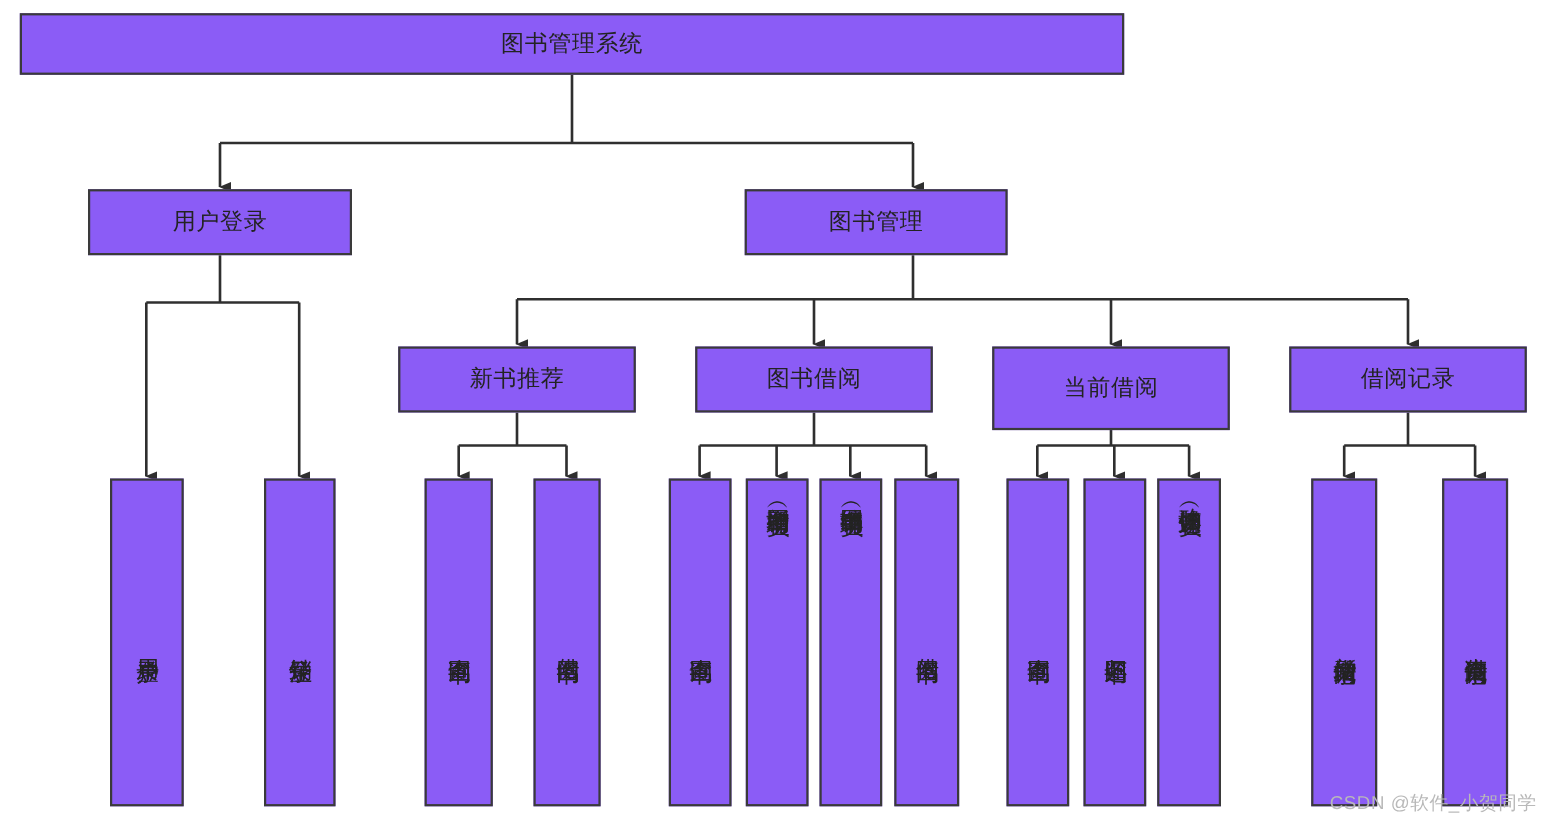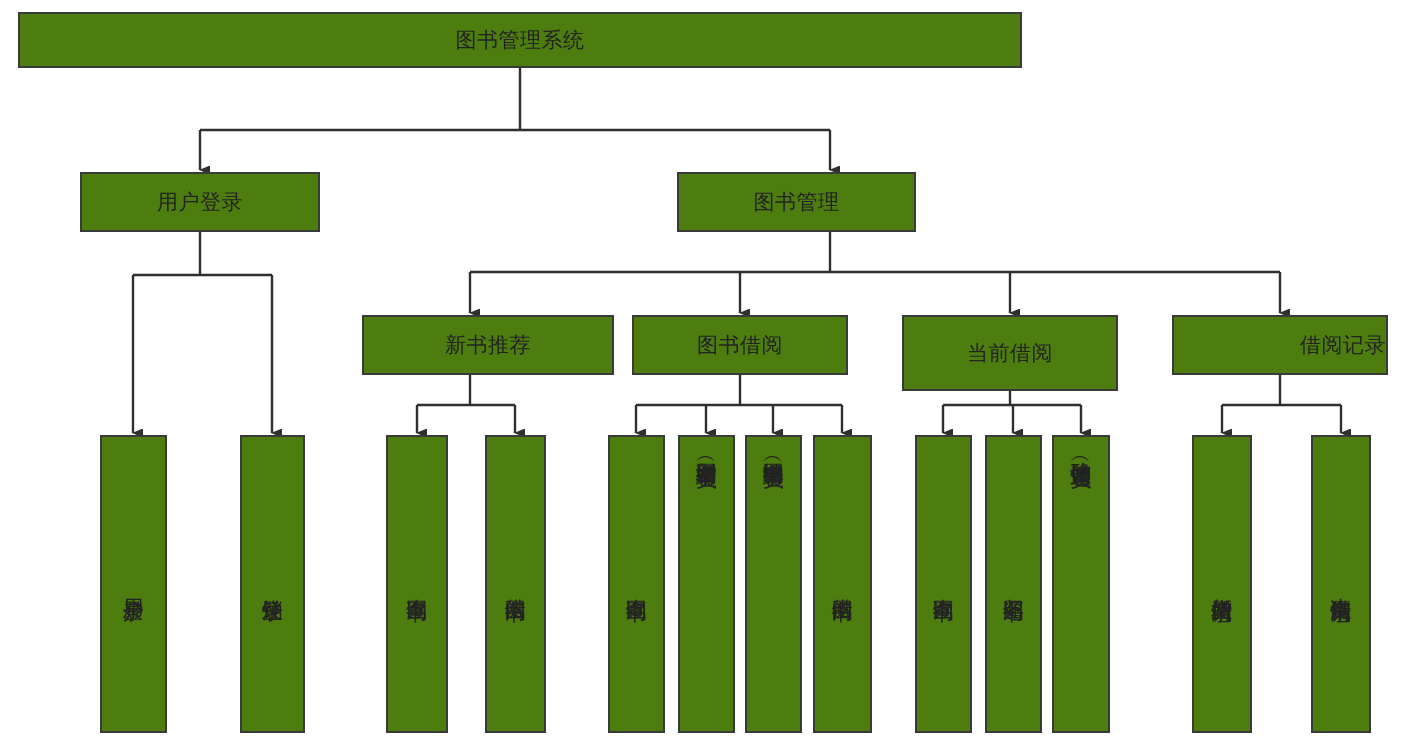--- a/index.html
+++ b/index.html
@@ -22,21 +22,21 @@
   svg#tree-svg {
     position: absolute;
     left: 0;
     top: 0;
     width: 1405px;
     height: 747px;
   }
   .node-box {
     position: absolute;
     box-sizing: border-box;
-    background: #4d7c0f;
+    background: #8b5cf6;
     border: 2px solid #3a3a3a;
     display: flex;
     align-items: center;
     justify-content: center;
     overflow: hidden;
   }
   .node-label-h {
     font-size: 21px;
     color: #232323;
     line-height: 1.1;
@@ -124,30 +124,30 @@
     <span class="node-label-h">图书管理系统</span>
   </div>
 
   <div id="node-layer">
       <div class="node-box" style="left: 80px; top: 172px; width: 240px; height: 60px;">
         <span class="node-label-h">用户登录</span>
       </div>
       <div class="node-box" style="left: 677px; top: 172px; width: 239px; height: 60px;">
         <span class="node-label-h">图书管理</span>
       </div>
-      <div class="node-box" style="left: 362px; top: 315px; width: 252px; height: 60px;">
+      <div class="node-box" style="left: 362px; top: 315px; width: 216px; height: 60px;">
         <span class="node-label-h">新书推荐</span>
       </div>
       <div class="node-box" style="left: 632px; top: 315px; width: 216px; height: 60px;">
         <span class="node-label-h">图书借阅</span>
       </div>
       <div class="node-box" style="left: 902px; top: 315px; width: 216px; height: 76px;">
         <span class="node-label-h">当前借阅</span>
       </div>
-      <div class="node-box" style="left: 1172px; top: 315px; width: 216px; height: 60px; justify-content: flex-end;">
+      <div class="node-box" style="left: 1172px; top: 315px; width: 216px; height: 60px;">
         <span class="node-label-h">借阅记录</span>
       </div>
       <div class="node-box leaf-box centered" style="left: 100px; top: 435px; width: 67px; height: 298px;">
         <span class="node-label-v">用户登录</span>
       </div>
       <div class="node-box leaf-box centered" style="left: 240px; top: 435px; width: 65px; height: 298px;">
         <span class="node-label-v">注销登录</span>
       </div>
       <div class="node-box leaf-box centered" style="left: 386px; top: 435px; width: 62px; height: 298px;">
         <span class="node-label-v">查询图书</span>
@@ -177,13 +177,14 @@
         <span class="node-label-v">确认归还（管理员）</span>
       </div>
       <div class="node-box leaf-box centered" style="left: 1192px; top: 435px; width: 60px; height: 298px;">
         <span class="node-label-v">新增借阅记录</span>
       </div>
       <div class="node-box leaf-box centered" style="left: 1311px; top: 435px; width: 60px; height: 298px;">
         <span class="node-label-v">查询借阅记录</span>
       </div>
     </div>
 
+  <div id="watermark">CSDN @软件_小贺同学</div>
 </div>
 
 </body></html>

